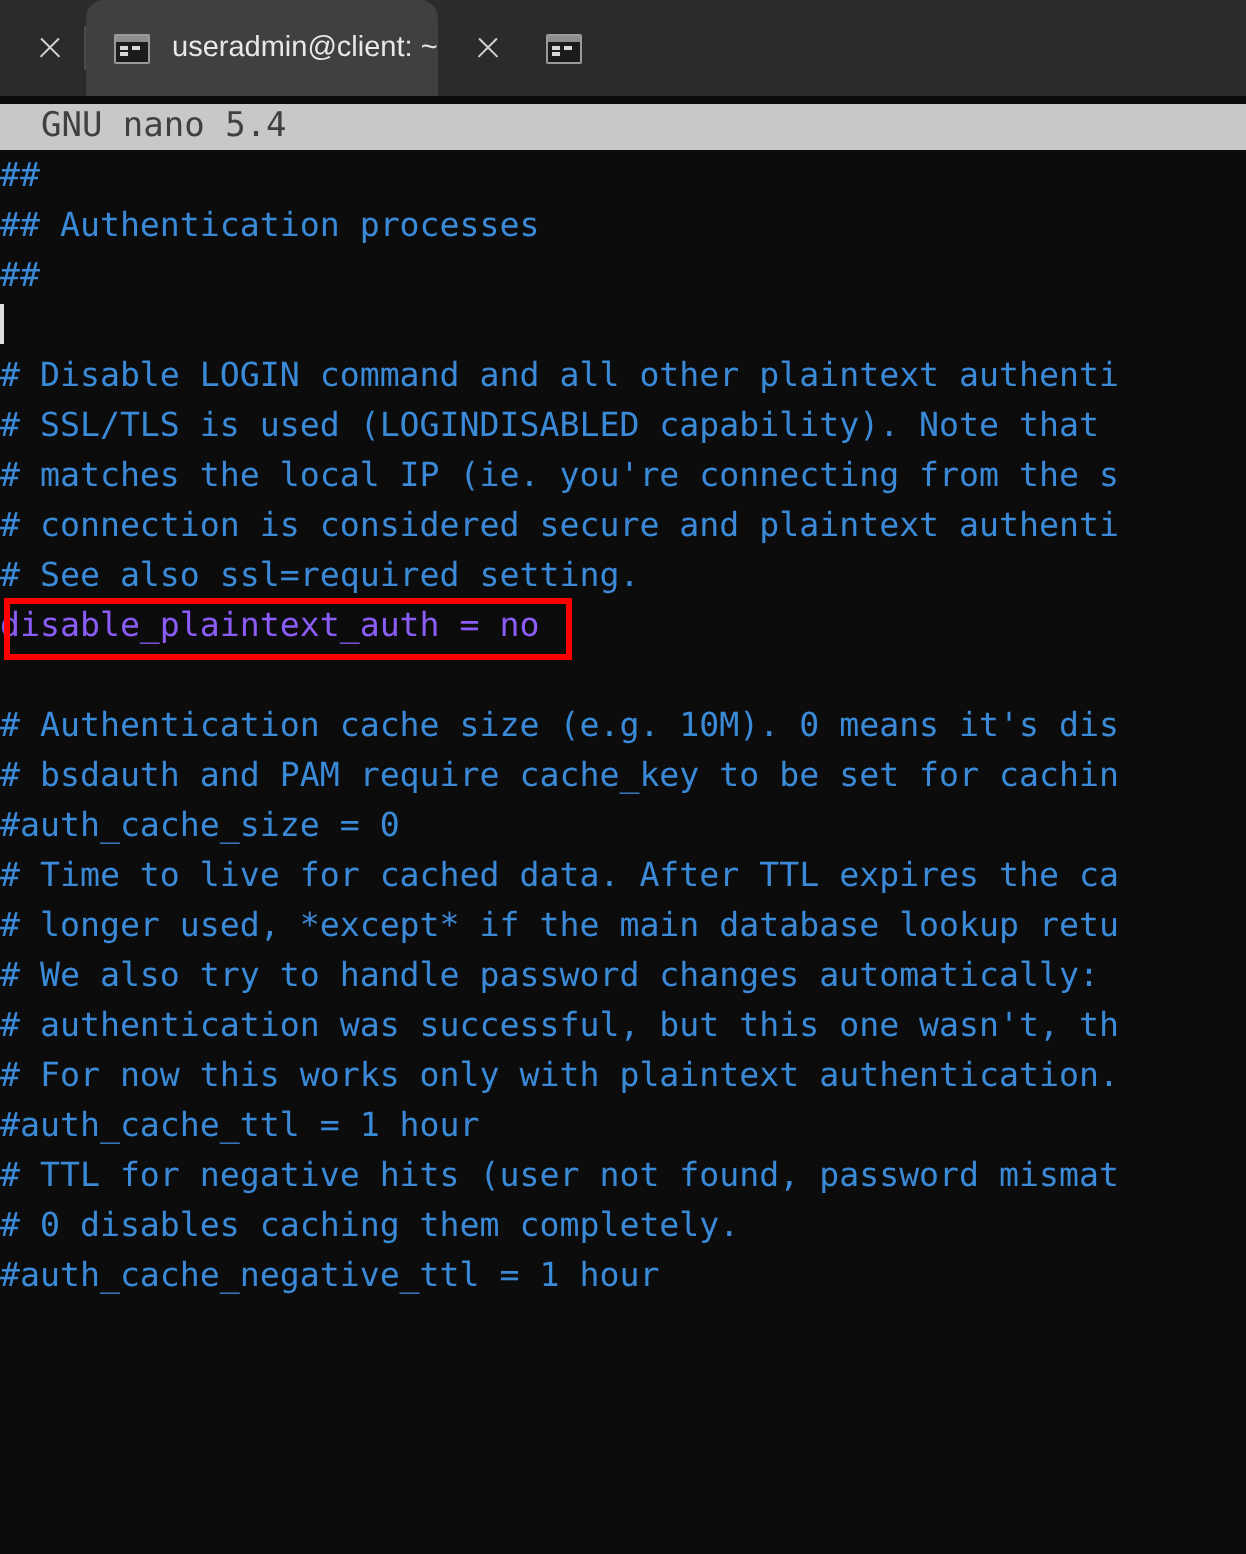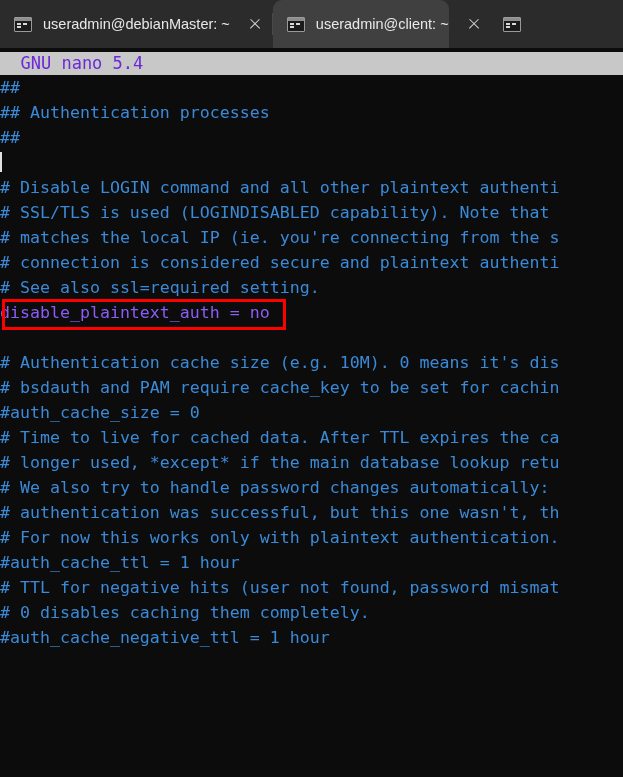--- a/index.html
+++ b/index.html
@@ -115,21 +115,21 @@
     height: 729px;
     background: #0c0c0c;
     overflow: hidden;
   }
   #nano-title {
     position: absolute;
     left: 0; top: 4px;
     width: 623px;
     height: 23px;
     background: #c8c8c8;
-    color: #6d28d9;
+    color: #404040;
     font-family: "DejaVu Sans Mono", monospace;
     font-size: 17px;
     line-height: 23px;
     white-space: pre;
     overflow: hidden;
   }
   #editor {
     position: absolute;
     left: 0;
     top: 27px;
@@ -182,24 +182,20 @@
     white-space: pre;
   }
 </style>
 </head>
 <body>
 
 <div id="window">
 
   <div id="tabstrip">
 
-    <div class="tab inactive">
-      <span class="tab-icon"></span>
-      <span class="tab-title">useradmin@debianMaster: ~</span>
-    </div>
     <div class="tab-close"></div>
 
     <div class="tab-sep"></div>
 
     <div class="tab active">
       <span class="tab-icon"></span>
       <span class="tab-title">useradmin@client: ~</span>
     </div>
     <div class="tab-close"></div>
 

